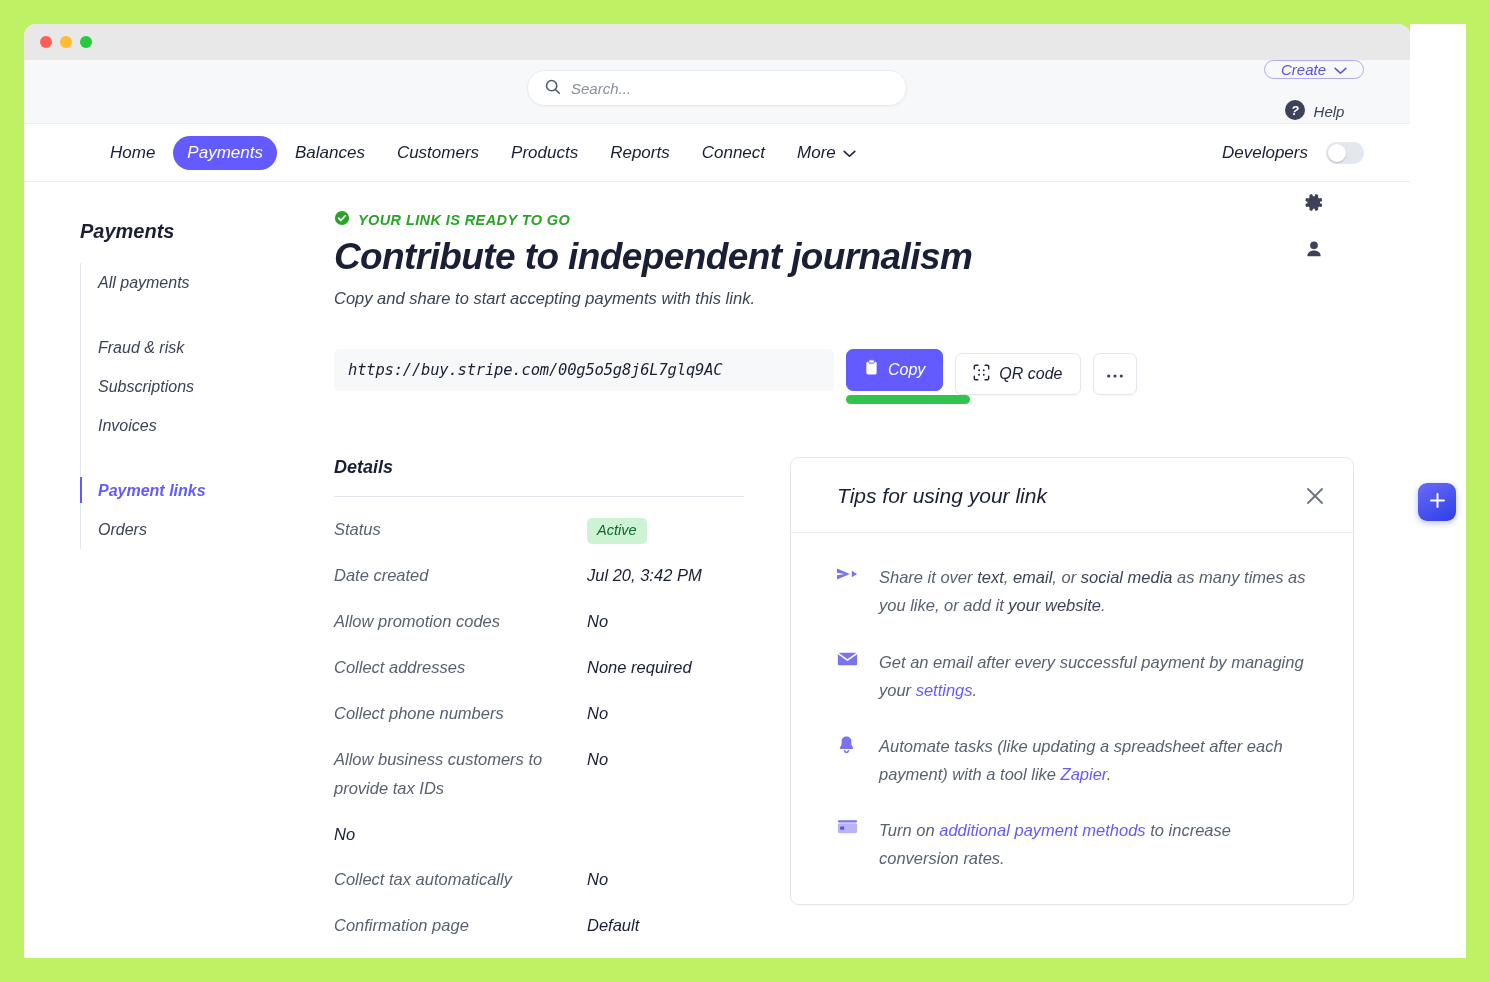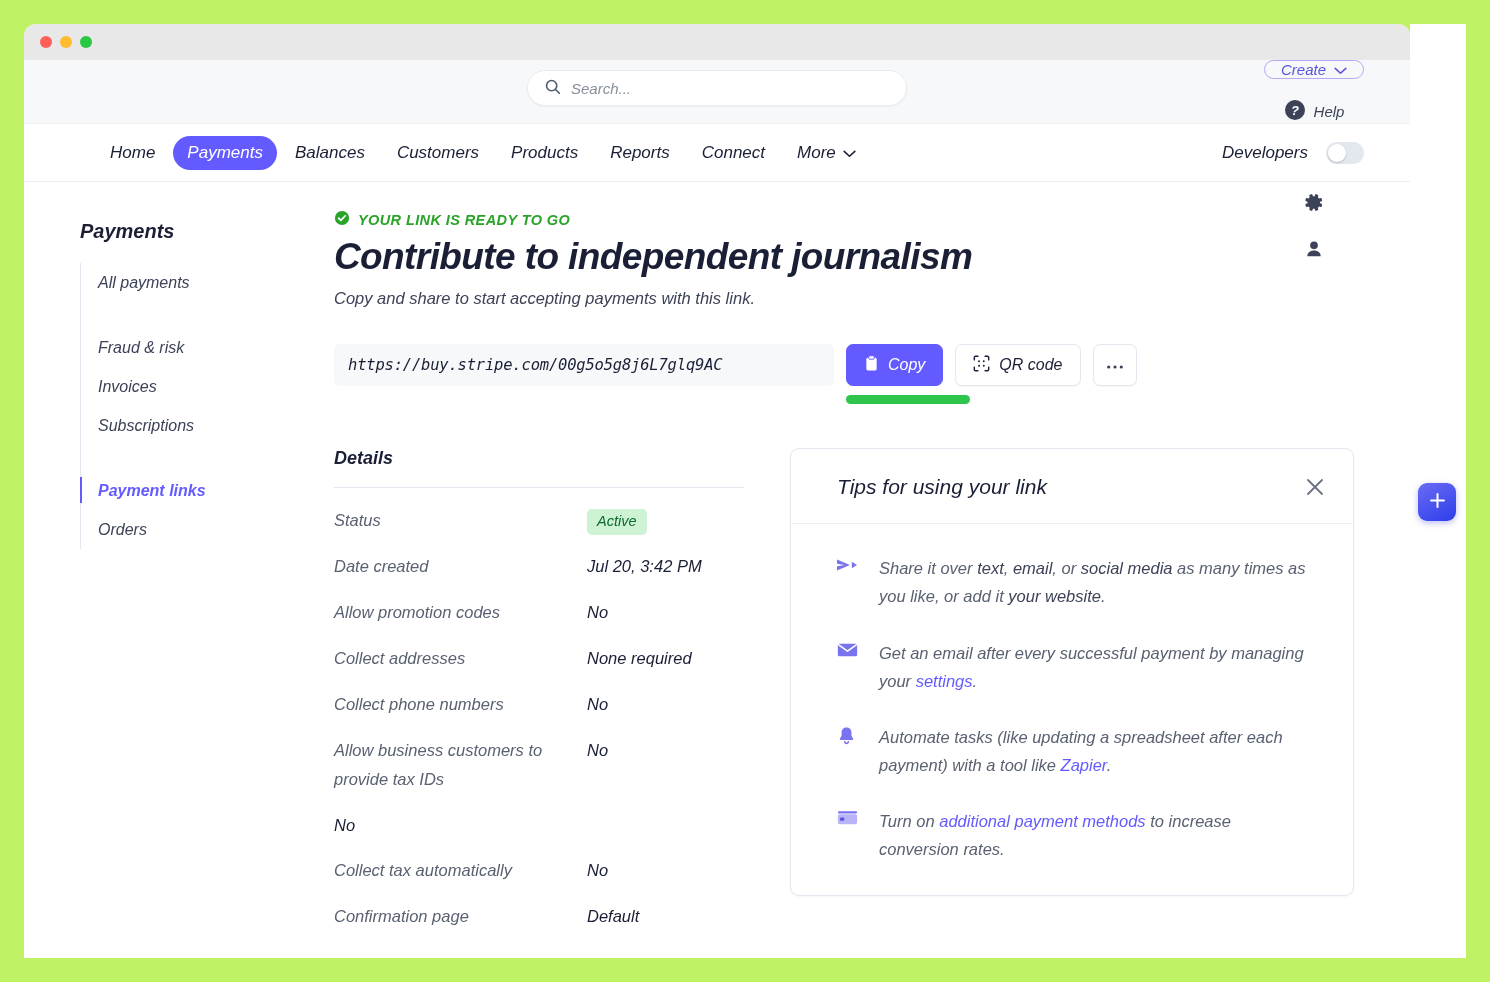--- a/index.html
+++ b/index.html
@@ -135,21 +135,21 @@
     font-size: 15.5px; color: #1a1f36; white-space: nowrap; letter-spacing: -.2px;
   }
   .btn {
     height: 42px; border-radius: 7px; font-size: 16px;
     display: flex; align-items: center; gap: 9px; padding: 0 17px;
     cursor: pointer; border: 1px solid transparent; background: #fff;
   }
   .btn.primary { background: #635bff; color: #ffffff; border-color: #635bff; }
   .btn.secondary {
     background: #ffffff; color: #1a1f36;
-    border-color: #e3e8ee; box-shadow: 0 1px 1px rgba(0,0,0,.04);
+    border-color: #e3e8ee; box-shadow: 0 1px 1px rgba(0,0,0,.04); margin-top: 9px;
   }
   .btn.icon-only { padding: 0; width: 44px; justify-content: center; }
   .highlight-bar {
     position: absolute; left: 512px; top: 51px;
     width: 124px; height: 9px; border-radius: 5px; background: #2fc44b;
   }
 
   .columns { display: flex; gap: 46px; margin-top: 62px; }
 
   .details-col { width: 410px; flex-shrink: 0; }
@@ -299,22 +299,22 @@
     </div>
 
     <div class="body">
 
       <div class="sidebar">
         <div class="sidebar-title">Payments</div>
         <div class="sidebar-list">
           <div class="side-item">All payments</div>
           <div class="side-gap"></div>
           <div class="side-item">Fraud &amp; risk</div>
+          <div class="side-item">Subscriptions</div>
           <div class="side-item">Invoices</div>
-          <div class="side-item">Subscriptions</div>
           <div class="side-gap"></div>
           <div class="side-item active">Payment links</div>
           <div class="side-item">Orders</div>
         </div>
       </div>
 
       <div class="main">
 
         <div class="ready-row">
           <span>

